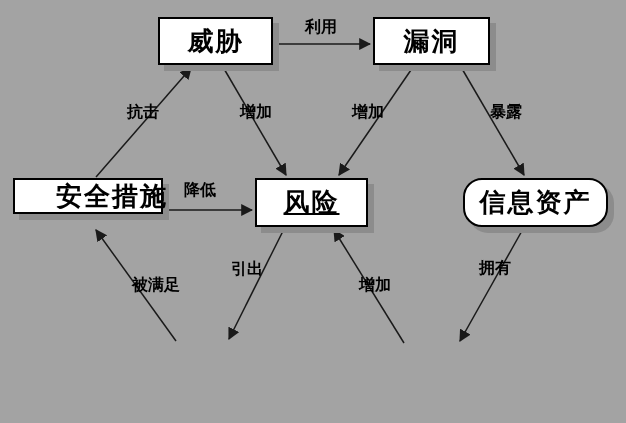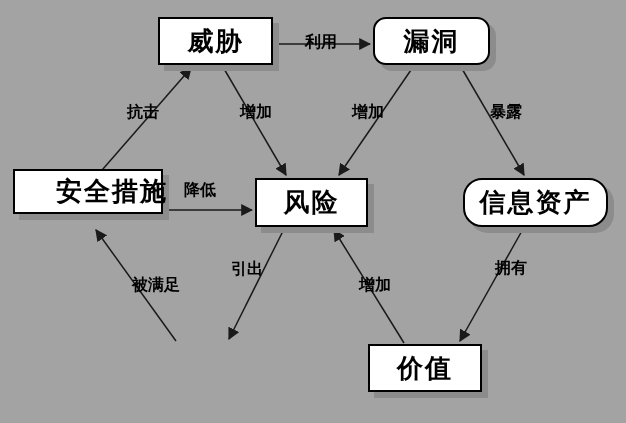--- a/index.html
+++ b/index.html
@@ -47,36 +47,36 @@
     position: absolute;
     transform: translate(-50%, -50%);
     font-size: 16px;
     font-weight: bold;
     color: #000000;
     z-index: 3;
     white-space: nowrap;
     line-height: 1;
   }
   .node-threat   { left: 158px; top: 17px;  width: 115px; height: 48px; }
-  .node-vuln     { left: 373px; top: 17px;  width: 117px; height: 48px; border-radius: 13px; }
-  .node-safeguard{ left: 13px;  top: 169px; width: 150px; height: 45px; padding-left: 48px; }
-  .node-risk     { left: 255px; top: 178px; width: 113px; height: 49px; }
+  .node-vuln     { left: 373px; top: 17px;  width: 117px; height: 48px; }
+  .node-safeguard{ left: 13px;  top: 178px; width: 150px; height: 36px; padding-left: 48px; }
+  .node-risk     { left: 255px; top: 178px; width: 113px; height: 49px; text-decoration: underline; }
   .node-assets   { left: 463px; top: 178px; width: 145px; height: 49px; border-radius: 19px; }
   .node-req      { left: 123px; top: 342px; width: 150px; height: 48px; }
   .node-value    { left: 368px; top: 344px; width: 114px; height: 48px; }
 
-  .lbl-exploit        { left: 321px; top: 42px; font-family: Liberation Serif, serif; }
+  .lbl-exploit        { left: 321px; top: 27px; font-family: Liberation Serif, serif; }
   .lbl-resist         { left: 143px; top: 112px; }
   .lbl-threat-inc     { left: 256px; top: 112px; }
   .lbl-vuln-inc       { left: 368px; top: 112px; }
   .lbl-expose         { left: 506px; top: 112px; }
   .lbl-reduce         { left: 200px; top: 190px; text-align: right; }
   .lbl-lead-to        { left: 247px; top: 269px; }
   .lbl-value-inc      { left: 375px; top: 285px; }
-  .lbl-own            { left: 495px; top: 268px; margin-left: 16px; }
+  .lbl-own            { left: 495px; top: 268px; }
   .lbl-satisfied      { left: 156px; top: 285px; }
 </style>
 </head>
 <body>
 
 <div class="canvas">
 
   <svg class="edge-layer" viewBox="0 0 626 423" xmlns="http://www.w3.org/2000/svg">
     <defs>
       <marker id="arrow" viewBox="0 0 10 10" refX="9" refY="5" markerWidth="8" markerHeight="8" orient="auto-start-reverse">
@@ -93,21 +93,20 @@
     <line x1="404" y1="343" x2="334" y2="230" marker-end="url(#arrow)"></line>
     <line x1="523" y1="229" x2="460" y2="341" marker-end="url(#arrow)"></line>
     <line x1="176" y1="341" x2="96" y2="230" marker-end="url(#arrow)"></line>
   </svg>
 
   <div class="node node-threat">威胁</div>
   <div class="node node-vuln">漏洞</div>
   <div class="node node-safeguard">安全措施</div>
   <div class="node node-risk">风险</div>
   <div class="node node-assets">信息资产</div>
-  <div class="node node-value">价值</div>
 
   <span class="edge-label lbl-exploit">利用</span>
   <span class="edge-label lbl-resist">抗击</span>
   <span class="edge-label lbl-threat-inc">增加</span>
   <span class="edge-label lbl-vuln-inc">增加</span>
   <span class="edge-label lbl-expose">暴露</span>
   <span class="edge-label lbl-reduce">降低</span>
   <span class="edge-label lbl-lead-to">引出</span>
   <span class="edge-label lbl-value-inc">增加</span>
   <span class="edge-label lbl-own">拥有</span>

